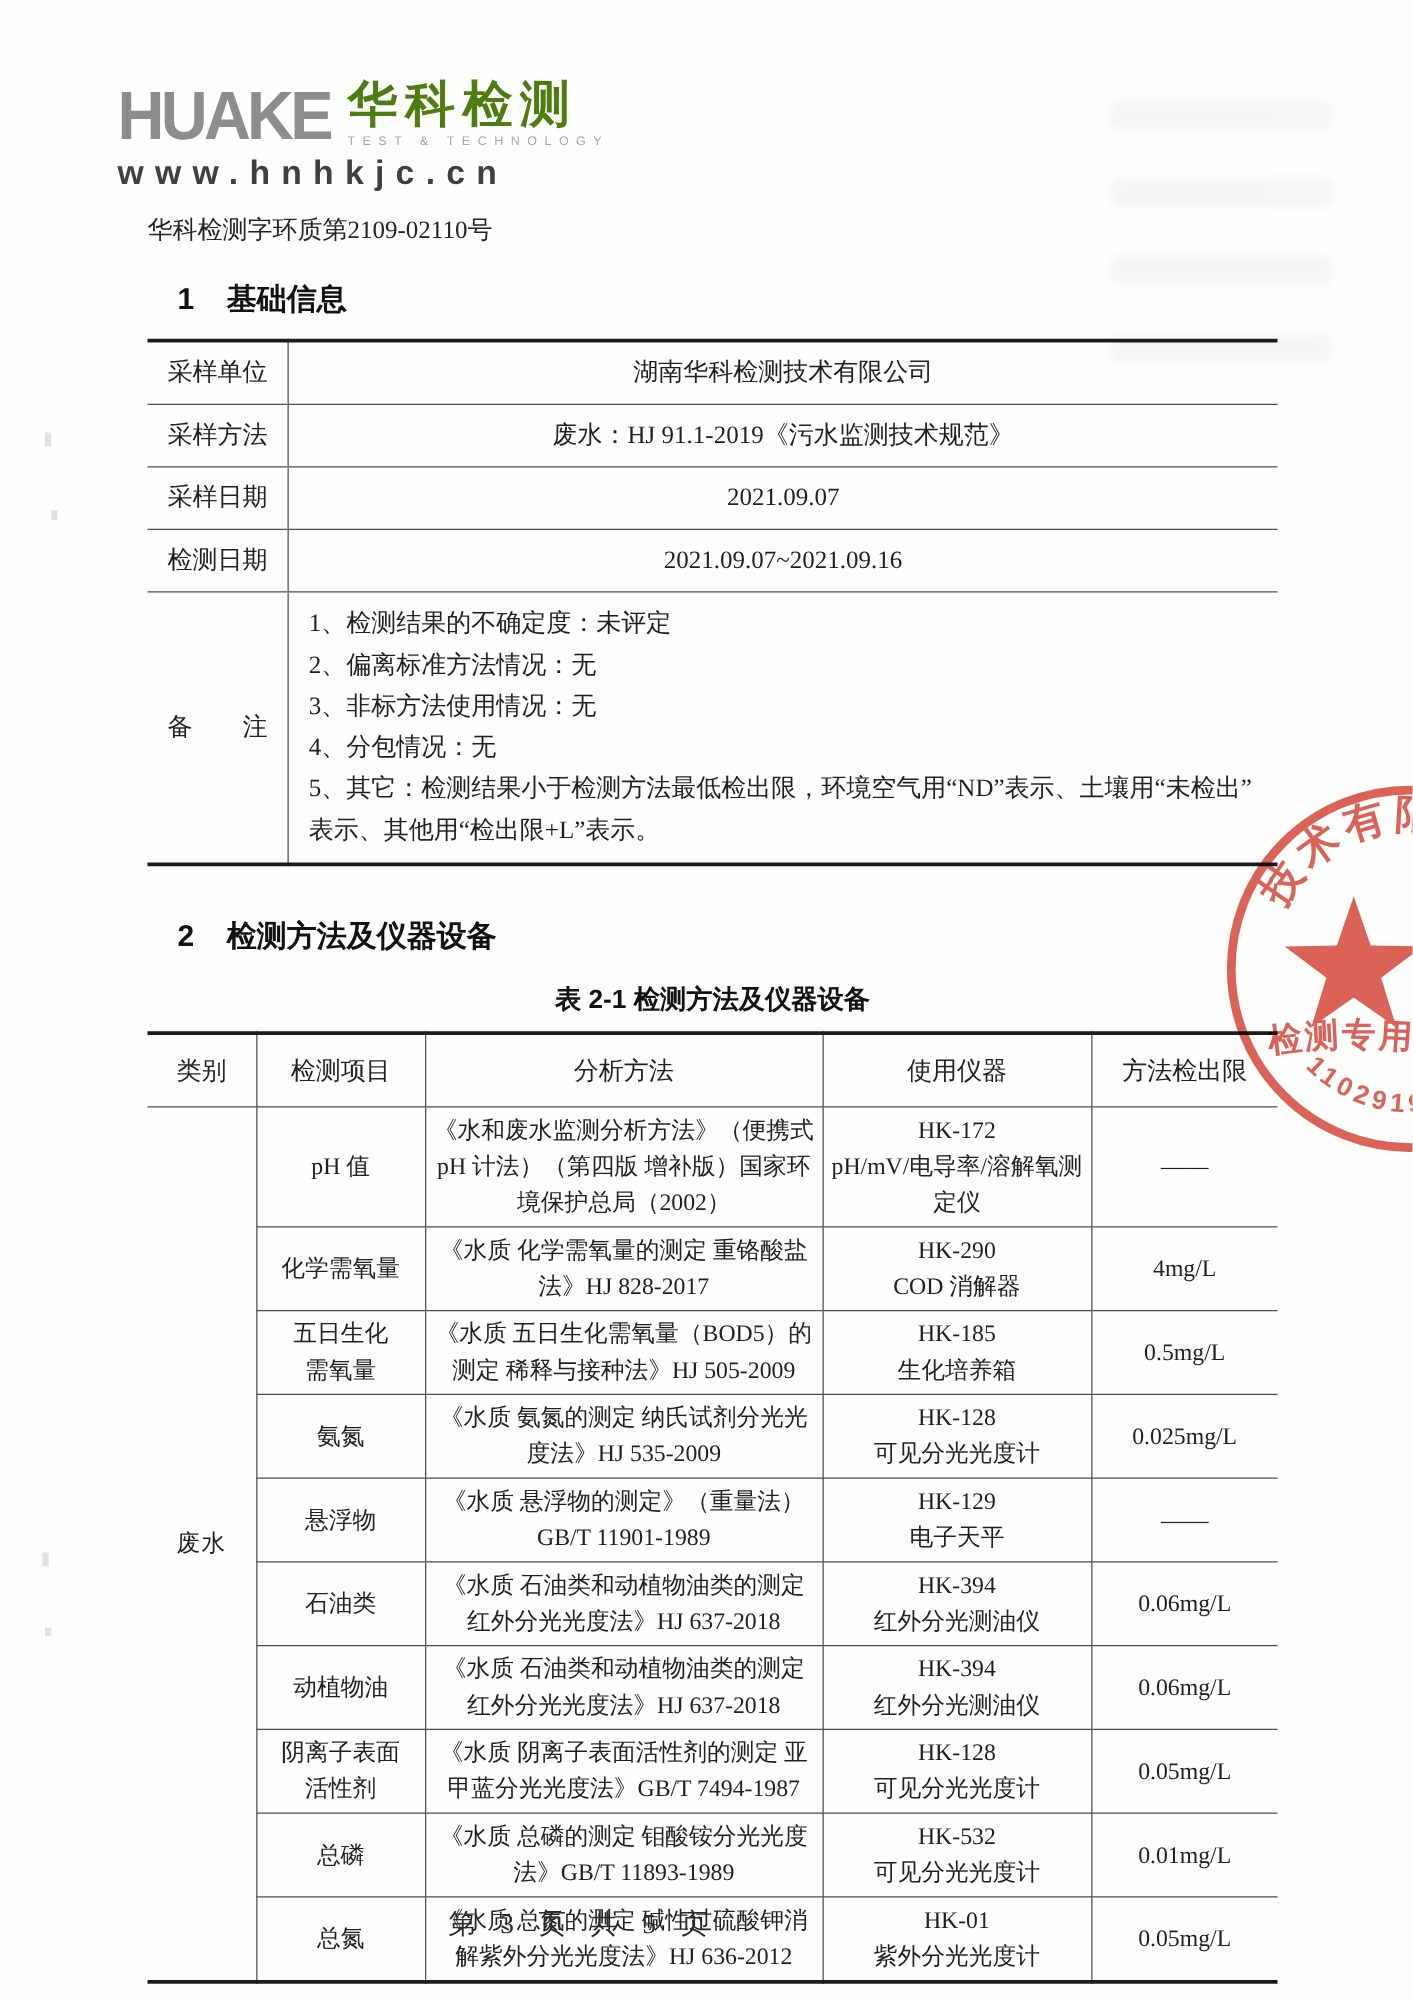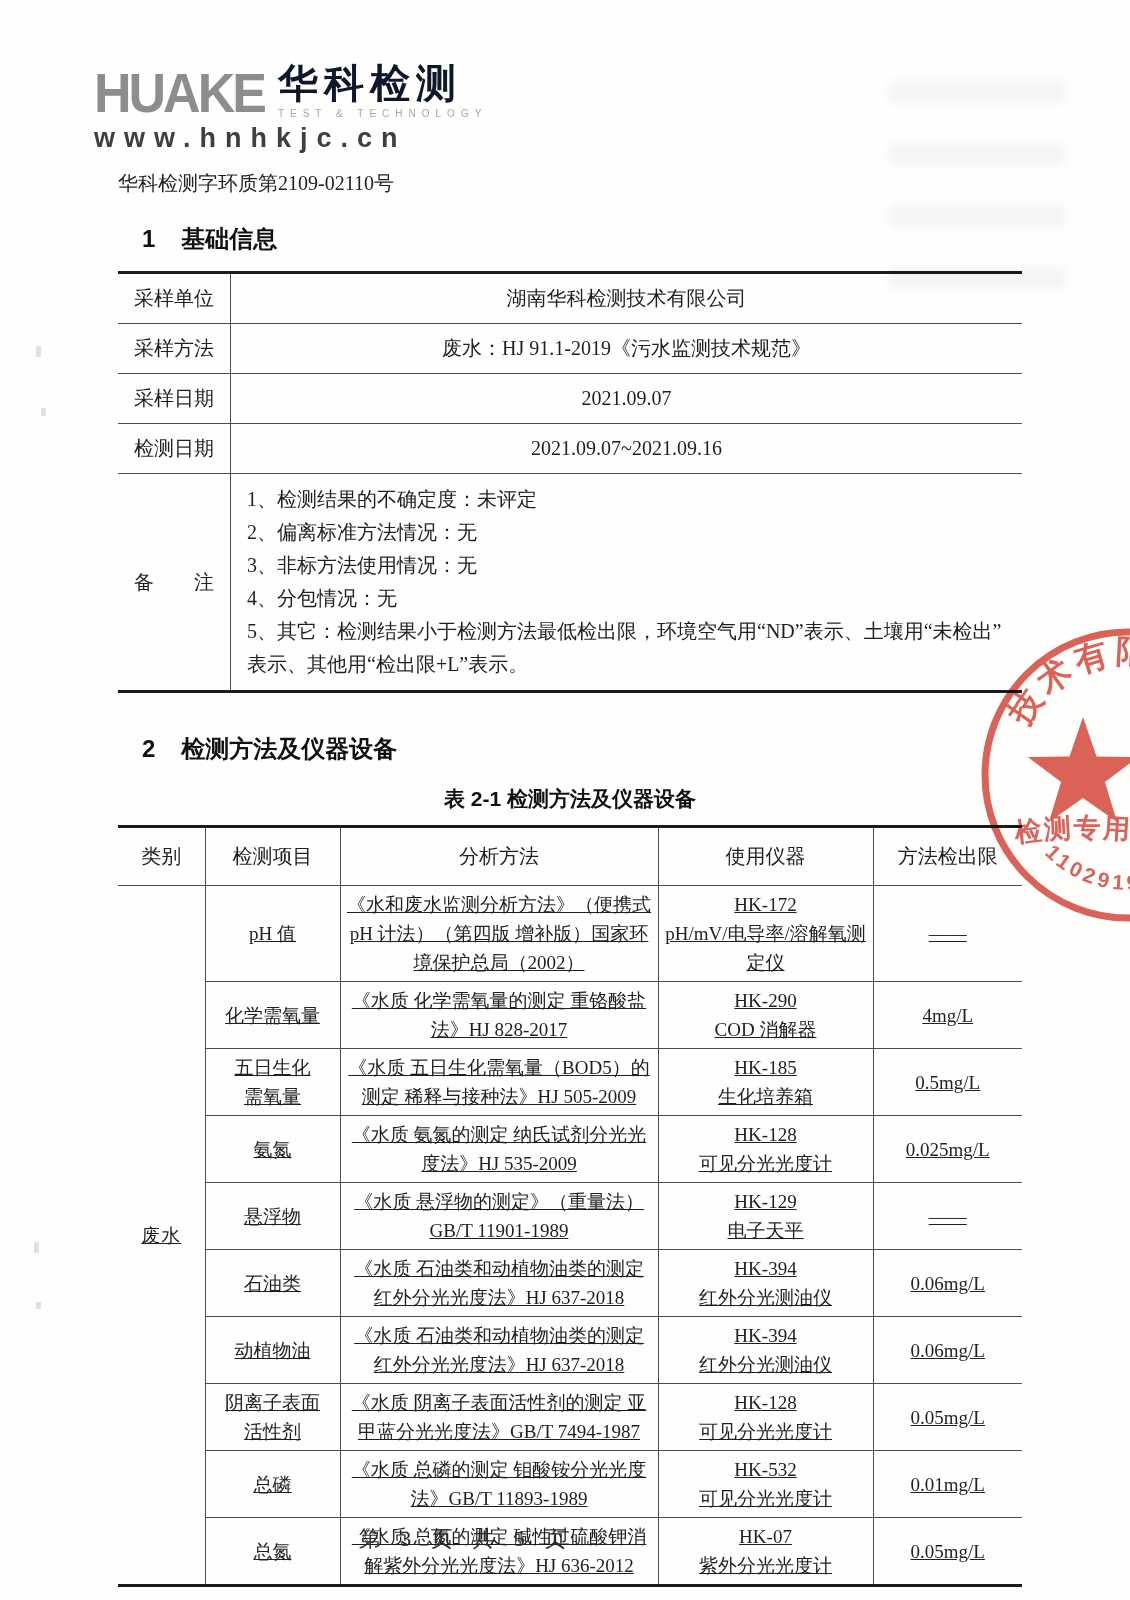--- a/index.html
+++ b/index.html
@@ -12,21 +12,21 @@
 
   
   .logo-block{margin-top:62px;margin-left:-24px;}
   .logo-row{display:flex;align-items:flex-end;}
   .logo-en{
     font-family:"Liberation Sans","DejaVu Sans",sans-serif;
     font-weight:bold;font-size:52px;line-height:52px;color:#8d8d8d;
     letter-spacing:-3px;transform:scaleY(1.05);
   }
   .logo-cn-wrap{margin-left:14px;display:flex;flex-direction:column;}
-  .logo-cn{font-size:40px;line-height:44px;color:#0f172a;letter-spacing:6px;font-weight:bold;}
+  .logo-cn{font-size:40px;line-height:44px;color:#4d7c0f;letter-spacing:6px;font-weight:bold;}
   .logo-tag{
     font-family:"Liberation Sans","DejaVu Sans",sans-serif;
     font-size:10px;color:#a6a6a6;letter-spacing:6px;margin-top:2px;
   }
   .logo-site{
     font-family:Liberation Sans, sans-serif;
     font-weight:bold;font-size:27px;color:#3f3f3f;letter-spacing:9px;margin-top:4px;
   }
   .doc-number{font-size:20px;margin-top:16px;color:#222;}
 
@@ -57,21 +57,21 @@
   .table-caption{
     font-family:"Liberation Sans","DejaVu Sans",sans-serif;
     font-size:21px;font-weight:bold;text-align:center;margin:20px 0 12px 0;color:#111;
   }
   #method-table{border-top:3px solid #1b1b1b;border-bottom:3px solid #1b1b1b;}
   #method-table th,#method-table td{
     border:1px solid #4c4c4c;text-align:center;vertical-align:middle;
     font-weight:normal;
   }
   #method-table th{font-size:20px;padding:15px 2px;}
-  #method-table td{font-size:19px;line-height:29px;padding:4px 5px;text-decoration:underline;}
+  #method-table td{font-size:19px;line-height:29px;padding:4px 5px;}
   #method-table th:first-child,#method-table td:first-child{border-left:none;}
   #method-table th:last-child,#method-table td:last-child{border-right:none;}
   #method-table col.c1{width:87px;}
   #method-table col.c2{width:135px;}
   #method-table col.c3{width:318px;}
   #method-table col.c4{width:215px;}
   #method-table col.c5{width:149px;}
   .cell-pre{white-space:pre-line;}
   .category-cell{font-size:20px;letter-spacing:1px;}
 
@@ -248,21 +248,21 @@
           <tr>
             <td class="cell-pre">总磷</td>
             <td class="c-method">《水质 总磷的测定 钼酸铵分光光度法》GB/T 11893-1989</td>
             <td class="cell-pre">HK-532
 可见分光光度计</td>
             <td class="cell-pre">0.01mg/L</td>
           </tr>
           <tr>
             <td class="cell-pre">总氮</td>
             <td class="c-method">《水质 总氮的测定 碱性过硫酸钾消解紫外分光光度法》HJ 636-2012</td>
-            <td class="cell-pre">HK-07
+            <td class="cell-pre">HK-01
 紫外分光光度计</td>
             <td class="cell-pre">0.05mg/L</td>
           </tr>
         </tbody>
     </table>
   </section>
 
 </div>
 
 <svg class="stamp" viewBox="0 0 340 340">

